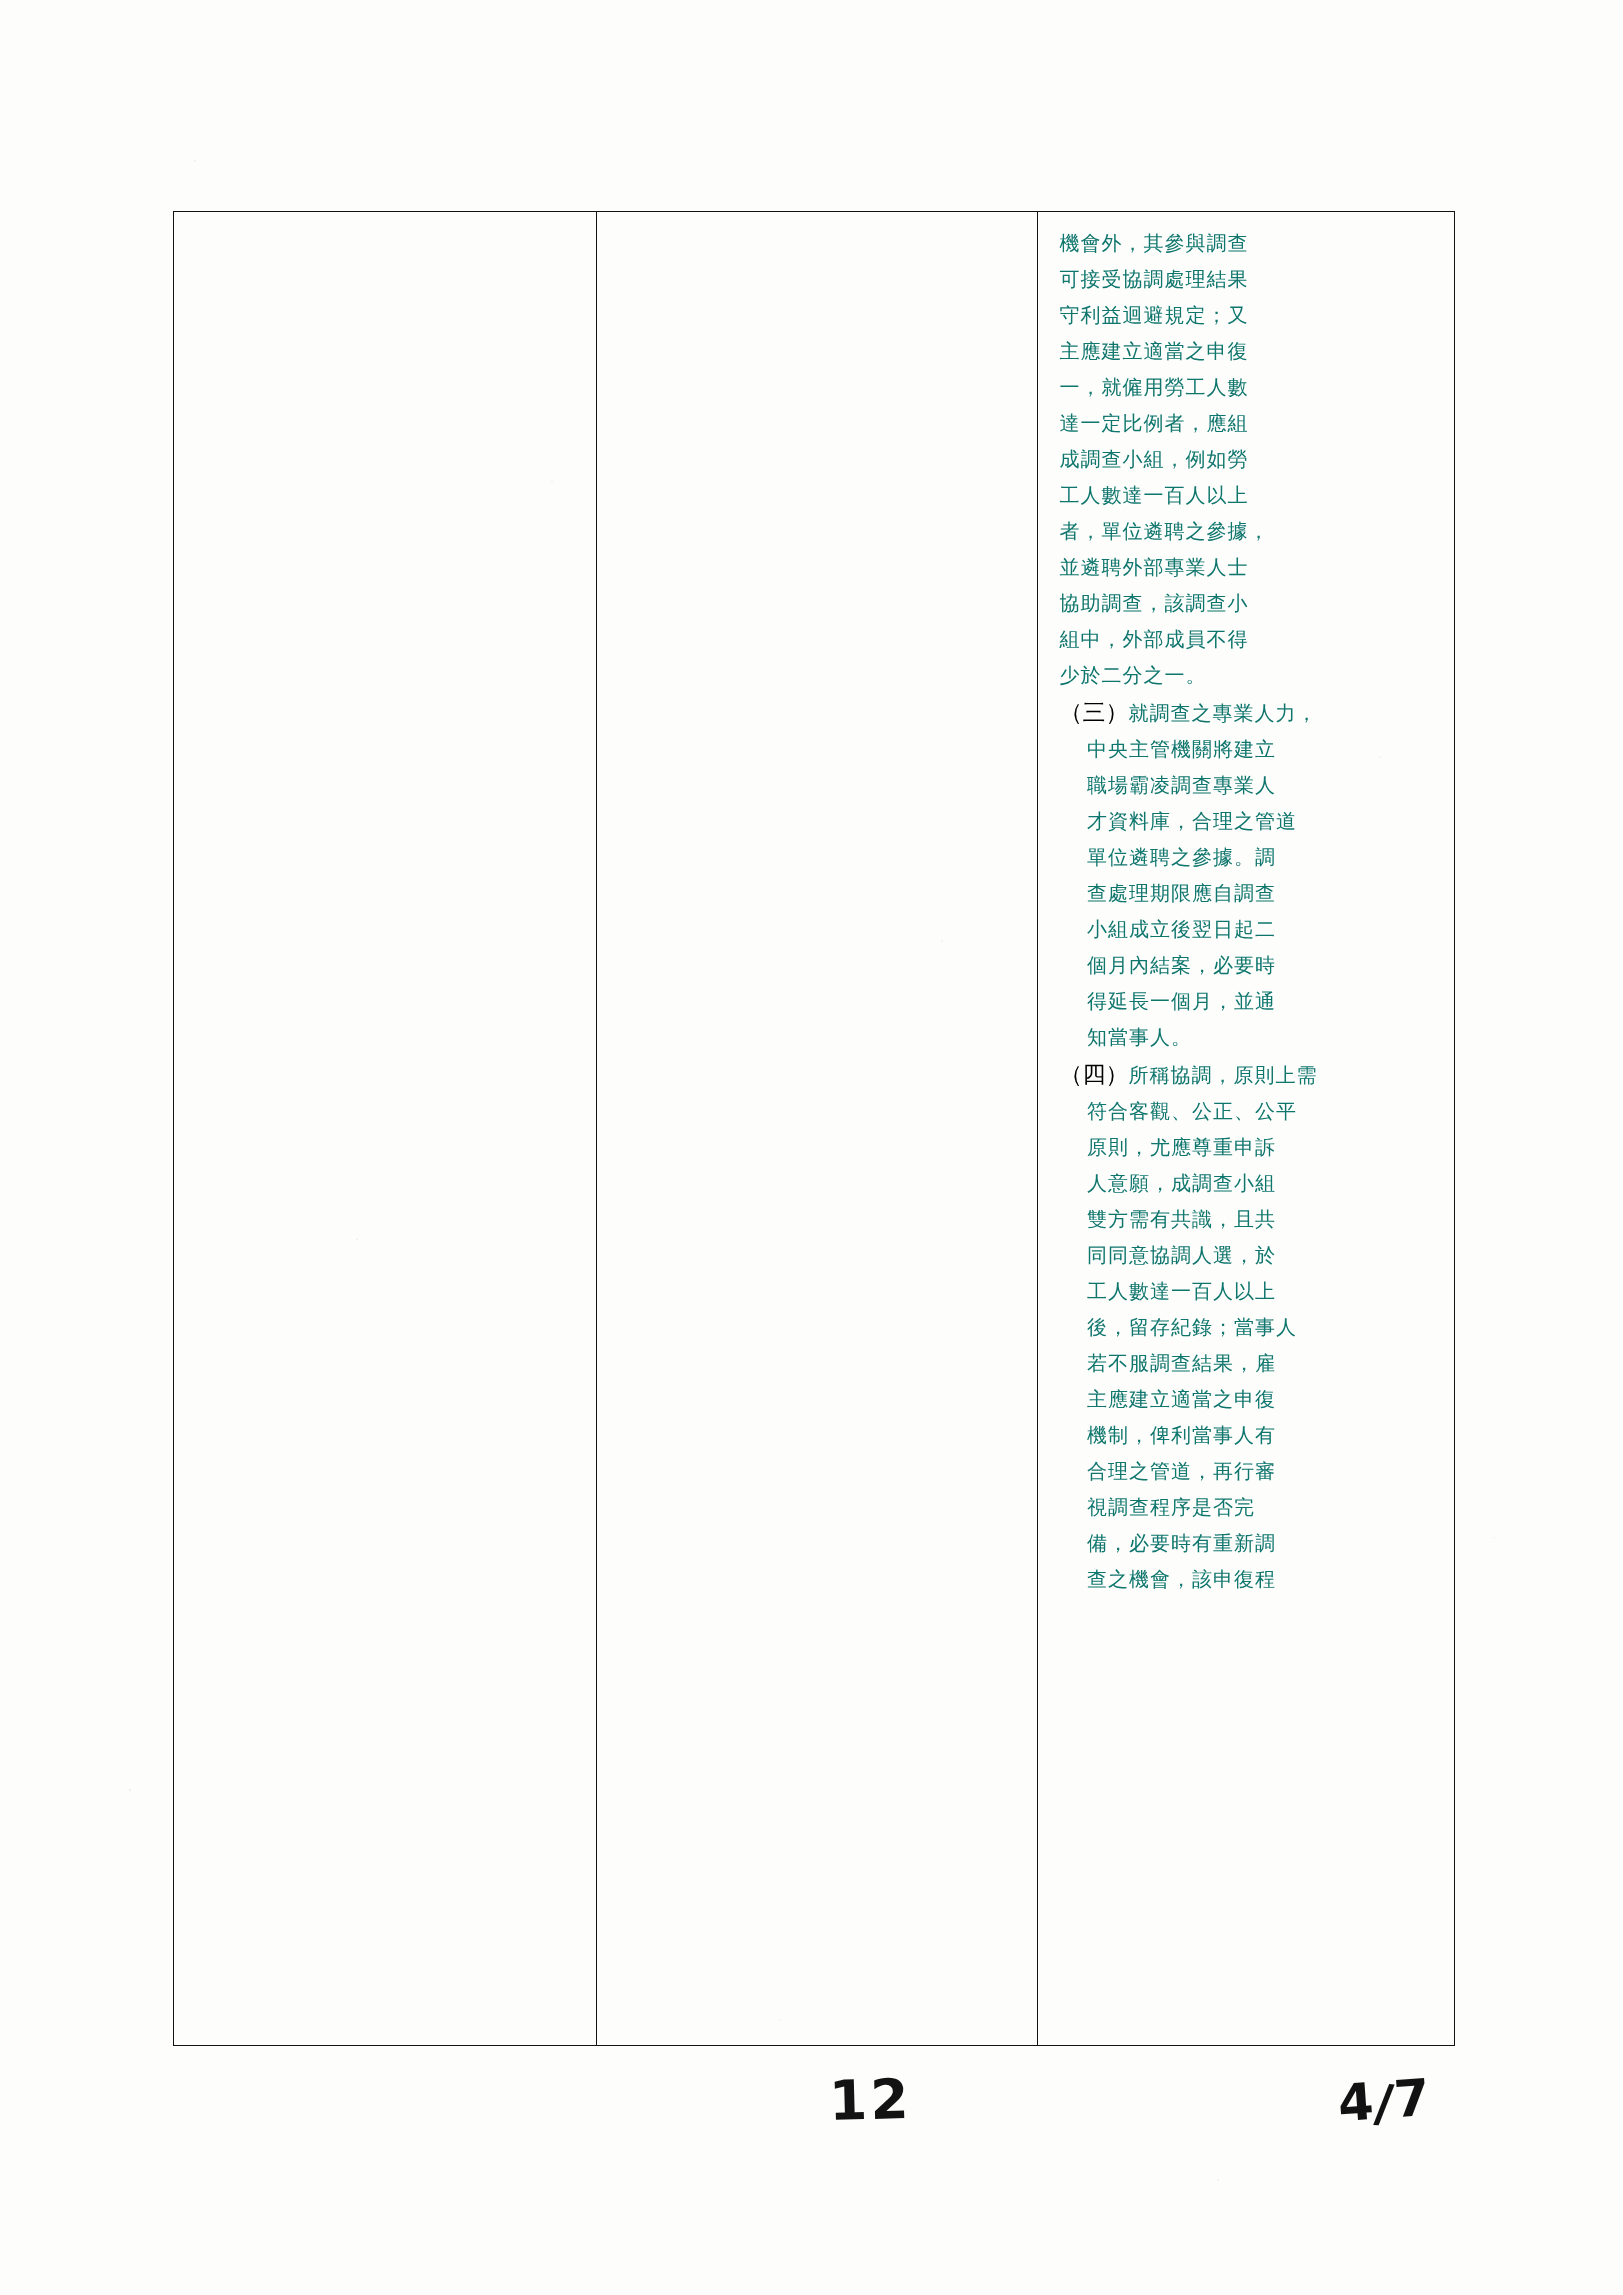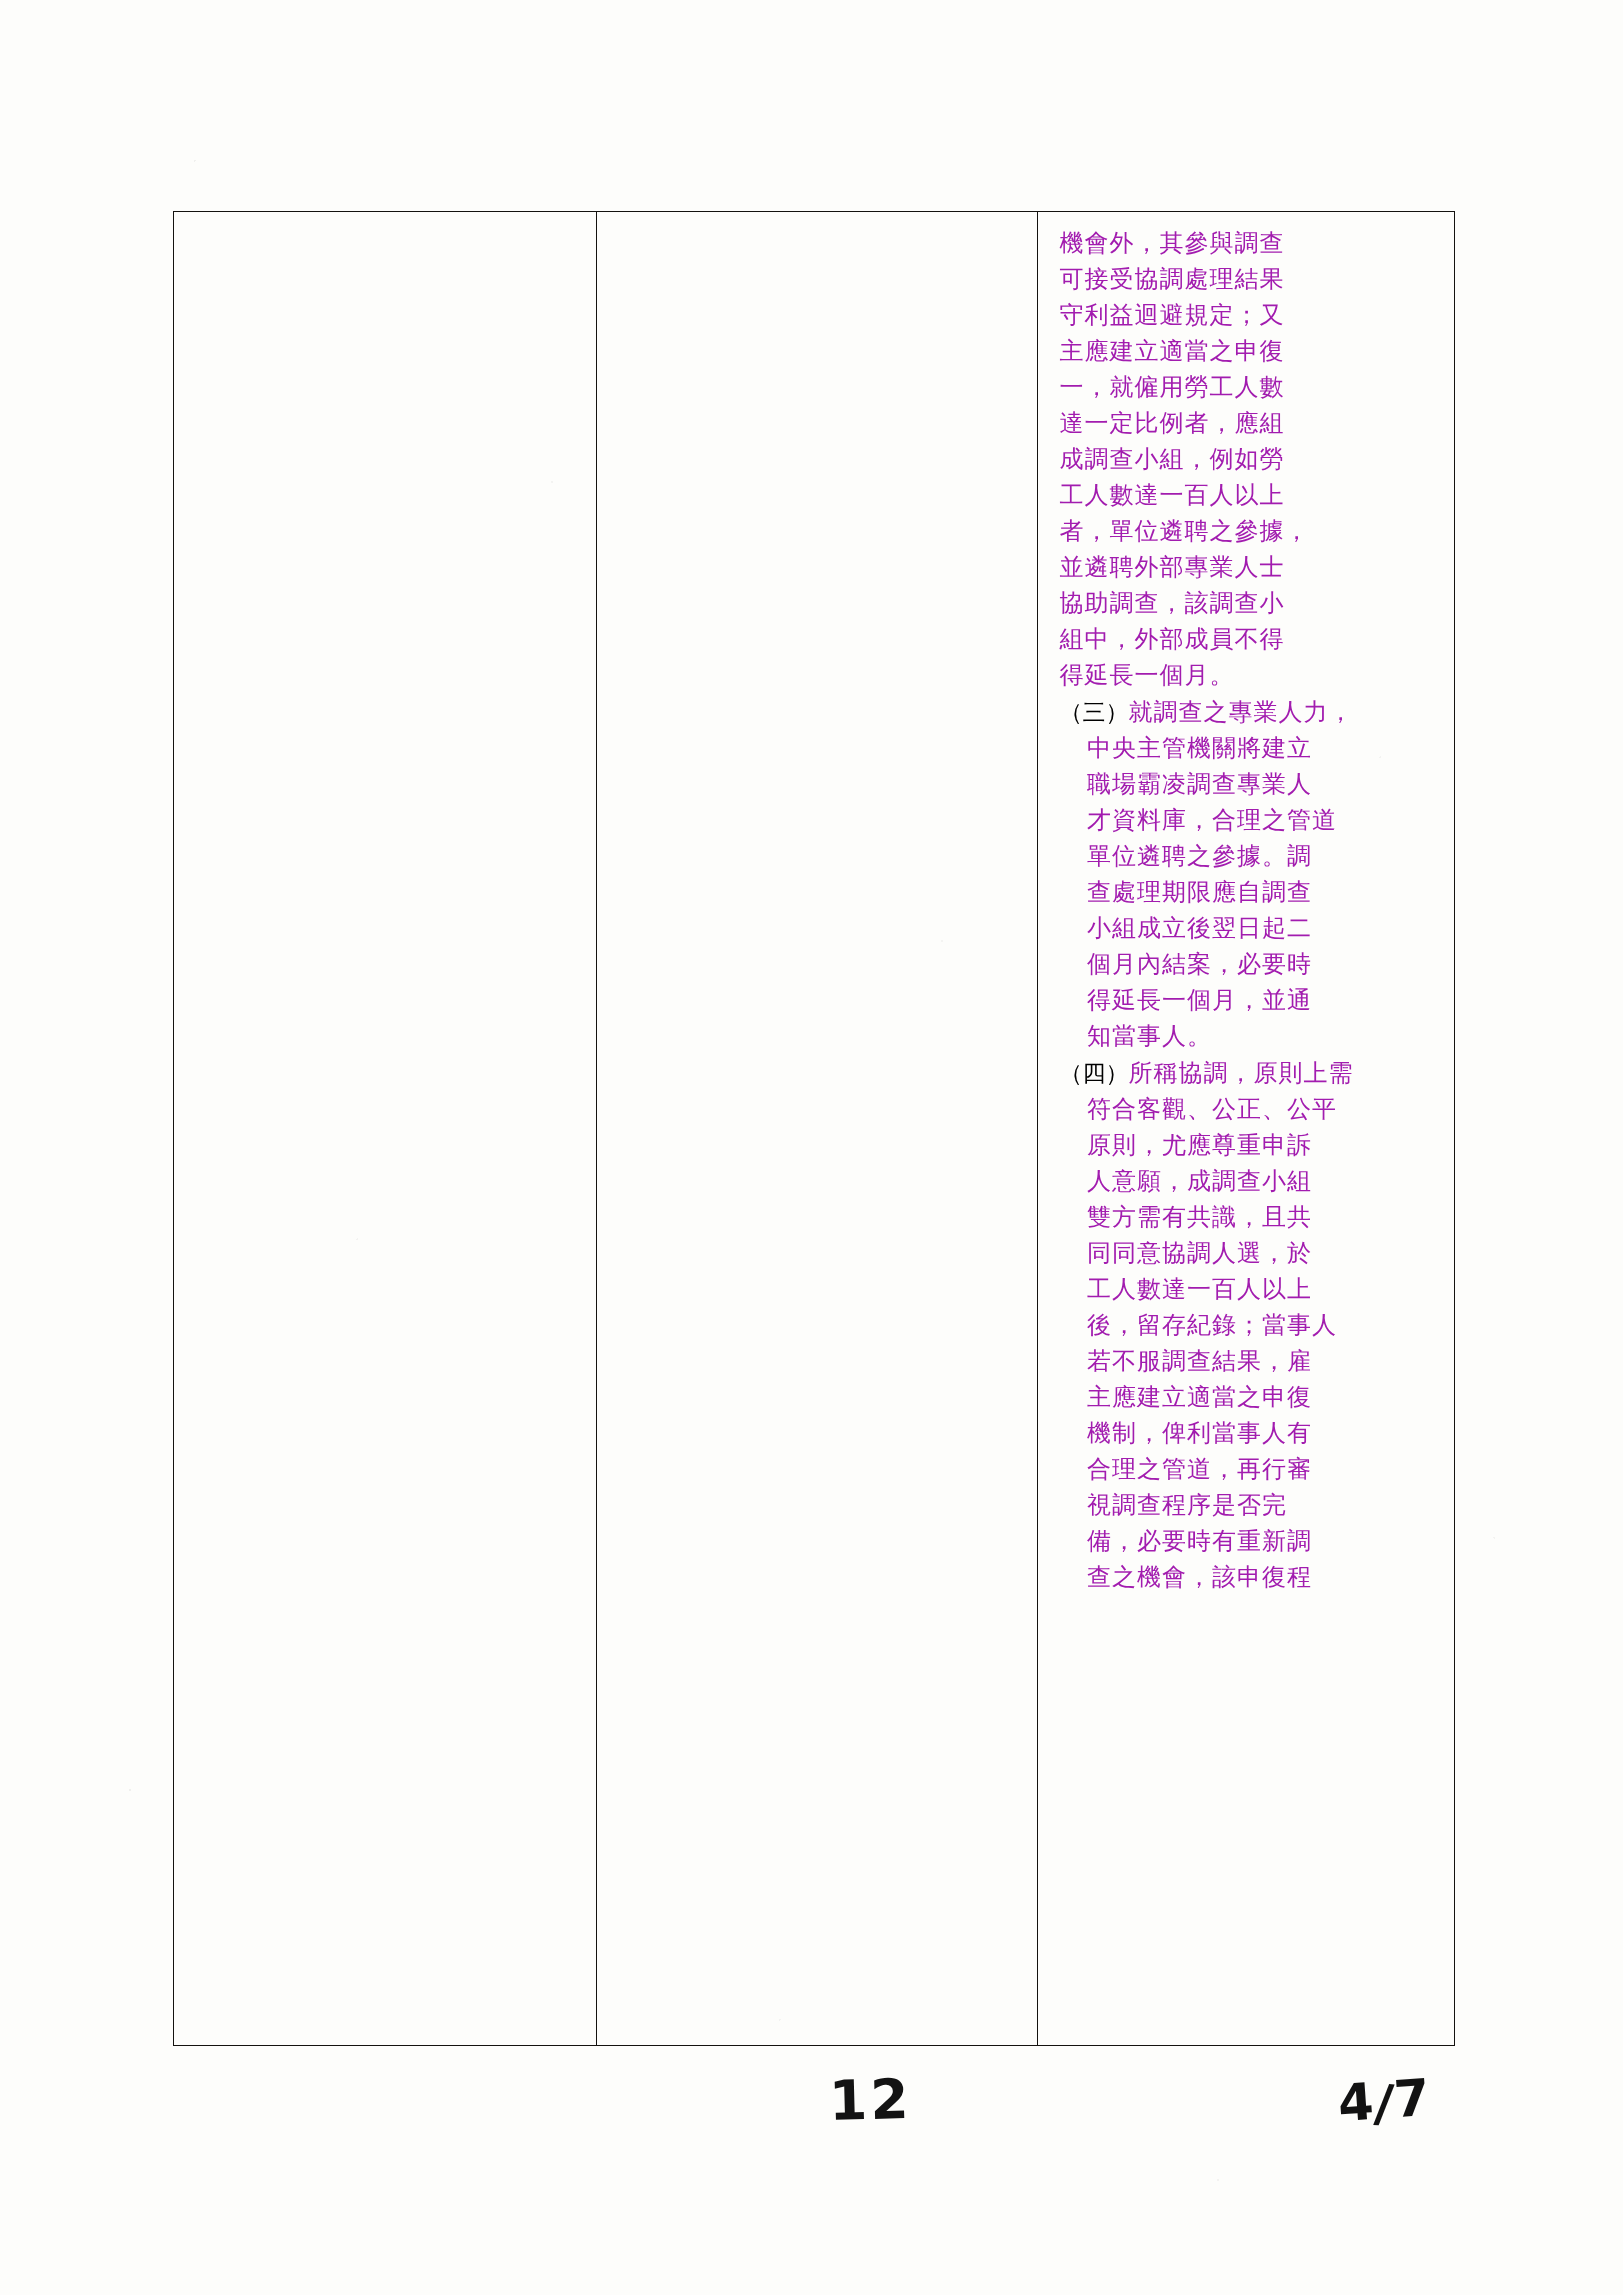--- a/index.html
+++ b/index.html
@@ -64,24 +64,24 @@
   }
 
   .col-right-inner {
     padding: 12.8px 19.6px 0 21.6px;
     box-sizing: border-box;
   }
 
   
   .txt-line {
     font-family: "DejaVu Serif", "Liberation Serif", serif;
-    font-size: 24px;
+    font-size: 20px;
     line-height: 36px;
     letter-spacing: 1px;
-    color: #a21caf;
+    color: #0f766e;
     white-space: nowrap;
   }
   .txt-line.indent {
     padding-left: 27.5px;
   }
   .para {
     margin-bottom: 1px;
   }
   .para-first-line {
     display: flex;
@@ -143,21 +143,21 @@
         <div class="txt-line">守利益迴避規定；又</div>
         <div class="txt-line">主應建立適當之申復</div>
         <div class="txt-line">一，就僱用勞工人數</div>
         <div class="txt-line">達一定比例者，應組</div>
         <div class="txt-line">成調查小組，例如勞</div>
         <div class="txt-line">工人數達一百人以上</div>
         <div class="txt-line">者，單位遴聘之參據，</div>
         <div class="txt-line">並遴聘外部專業人士</div>
         <div class="txt-line">協助調查，該調查小</div>
         <div class="txt-line">組中，外部成員不得</div>
-        <div class="txt-line">得延長一個月。</div>
+        <div class="txt-line">少於二分之一。</div>
       </div>
 
       <div class="para">
         <div class="para-first-line">
           <span class="marker">（三）</span>
           <span class="txt-line">就調查之專業人力，</span>
         </div>
         <div class="txt-line indent">中央主管機關將建立</div>
         <div class="txt-line indent">職場霸凌調查專業人</div>
         <div class="txt-line indent">才資料庫，合理之管道</div>

